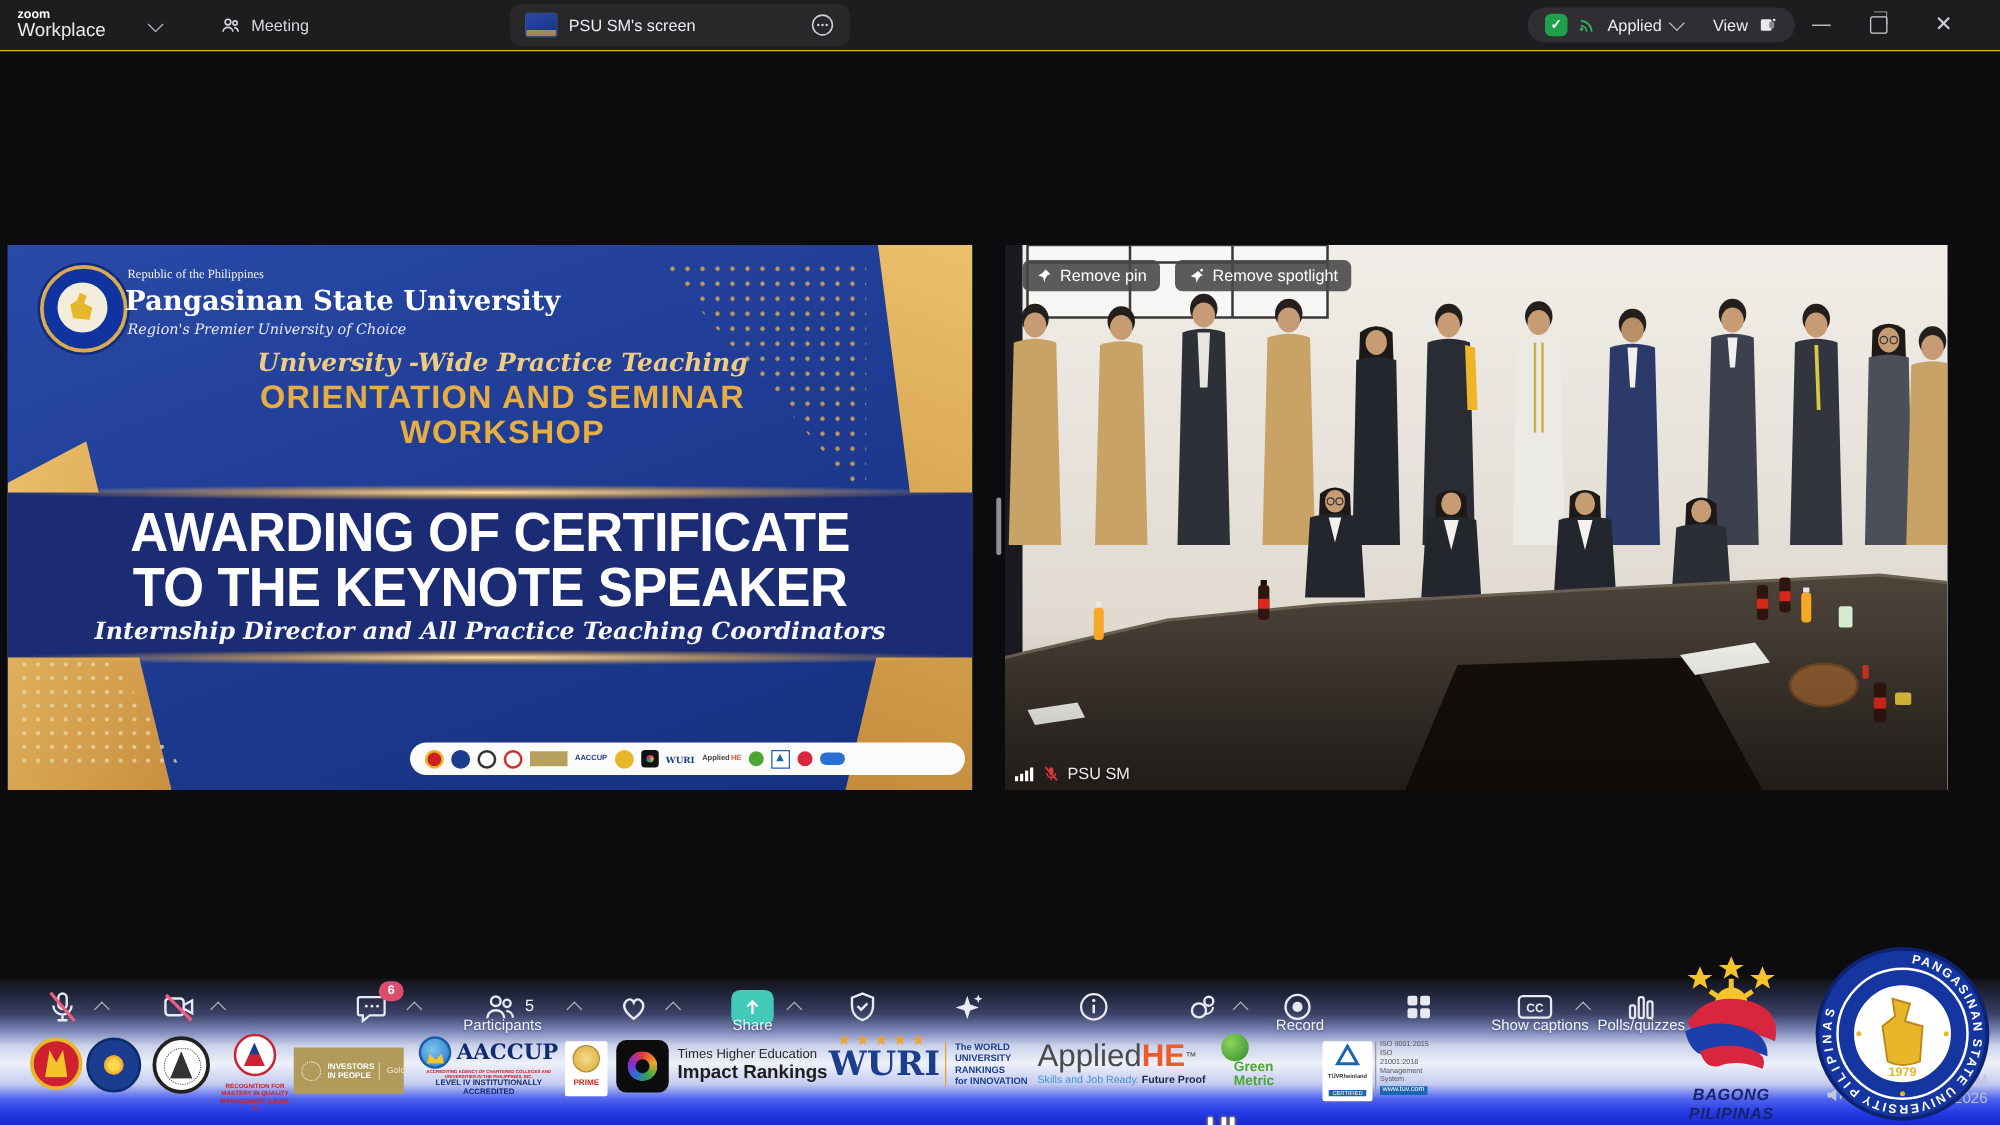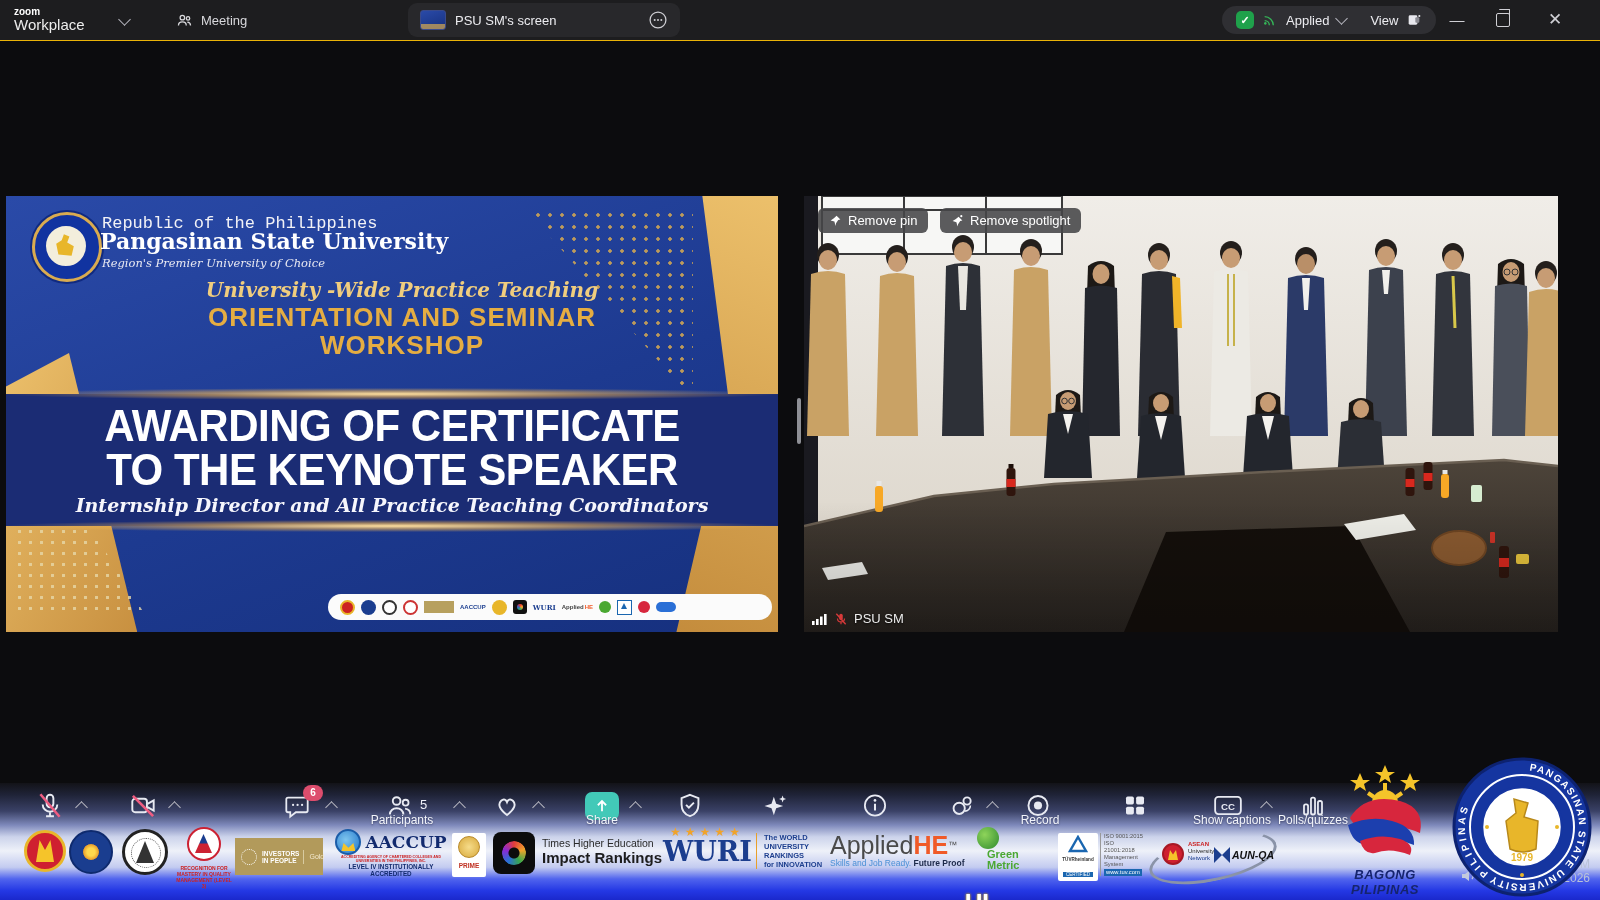--- a/index.html
+++ b/index.html
@@ -24,21 +24,21 @@
   #right-video{position:absolute;left:804px;top:155px;width:754px;height:436px;overflow:hidden;background:#ddd6cb;}
   #gal-scroll{position:absolute;left:797px;top:357px;width:4px;height:46px;border-radius:2px;background:#8f9096;}
   
   .brush-l{left:0;top:36%;width:17%;height:64%;background:linear-gradient(120deg,#ecc06b,#c89040);clip-path:polygon(0 12%,48% 0,100% 100%,0 100%);}
   .brush-r{right:0;top:0;width:14%;height:100%;background:linear-gradient(200deg,#ecc06b,#c48c3c);clip-path:polygon(30% 0,100% 0,100% 100%,6% 100%,55% 48%);}
   .dots-tr{right:11%;top:3%;width:24%;height:44%;background:radial-gradient(#d9ab50 1.5px,transparent 2px);background-size:12px 12px;clip-path:polygon(100% 0,10% 0,100% 100%);opacity:.85;}
   .dots-bl{left:1%;bottom:4%;width:17%;height:48%;background:radial-gradient(#e7d8a8 1.4px,transparent 1.9px);background-size:11px 11px;clip-path:polygon(0 0,0 100%,100% 100%);opacity:.8;}
   .seal{left:26px;top:16px;width:64px;height:64px;border-radius:50%;background:#1133a0;border:3px solid #d9ab50;box-shadow:0 0 0 2px #102a80;}
   .seal .inner{position:absolute;left:9px;top:9px;width:40px;height:40px;border-radius:50%;background:#f3eedc;border:2px solid #1133a0;}
   .seal .lion{position:absolute;left:19px;top:18px;width:22px;height:24px;background:#e8b62a;clip-path:polygon(20% 90%,10% 45%,35% 30%,45% 5%,70% 15%,60% 40%,90% 55%,80% 95%);}
-  .slide-gov{left:96px;top:18px;font-family:Liberation Mono, monospace;font-size:17px;color:#f2f2f6;}
+  .slide-gov{left:96px;top:18px;font-family:Liberation Serif, serif;font-size:10px;color:#f2f2f6;}
   .slide-univ{left:94px;top:32px;font-family:"DejaVu Serif",serif;font-weight:bold;font-size:22px;color:#ffffff;}
   .slide-motto{left:96px;top:60px;font-family:"DejaVu Serif",serif;font-style:italic;font-size:11.5px;color:#e9e9f2;}
   .slide-script{left:0;top:82px;width:792px;text-align:center;font-family:"DejaVu Serif",serif;font-style:italic;font-weight:bold;font-size:20px;color:#f0cd7e;}
   .slide-t1{left:0;top:106px;width:792px;text-align:center;font-weight:bold;font-size:26px;letter-spacing:1px;color:#e5ad42;}
   .slide-t2{left:0;top:134px;width:792px;text-align:center;font-weight:bold;font-size:26px;letter-spacing:1px;color:#e5ad42;}
   .band{left:0;top:198px;width:772px;height:132px;background:#1b2c74;}
   .glow{left:0;width:772px;height:12px;background:radial-gradient(ellipse at center,#ffdf9e 0%,rgba(255,190,80,.55) 35%,rgba(0,0,0,0) 72%);}
   .main1{left:0;top:206px;width:772px;text-align:center;font-weight:bold;font-size:42px;letter-spacing:-0.5px;color:#ffffff;transform:scaleY(1.05);}
   .main2{left:0;top:250px;width:772px;text-align:center;font-weight:bold;font-size:42px;letter-spacing:-0.5px;color:#ffffff;transform:scaleY(1.05);}
   .slide-sub{left:0;top:298px;width:772px;text-align:center;font-family:"DejaVu Serif",serif;font-style:italic;font-weight:bold;font-size:19px;color:#f6f6fc;}
@@ -551,33 +551,20 @@
       <div style="font-size:4.6px;color:#333;font-weight:bold;">TÜVRheinland</div>
       <div style="font-size:4.6px;color:#fff;background:#1a66b0;display:inline-block;padding:0 3px;">CERTIFIED</div>
     </div>
     <div class="logo" style="left:1100px;top:50px;width:46px;font-size:5.8px;color:#555;line-height:7px;">
       <div style="border-left:1px solid #999;padding-left:3px;">
         <div>ISO 9001:2015</div><div>ISO 21001:2018</div>
         <div>Management</div><div>System</div>
         <div style="color:#fff;background:#1a66b0;display:inline-block;padding:0 2px;margin-top:1px;">www.tuv.com</div>
       </div>
     </div>
-    <div class="logo" style="left:1148px;top:48px;width:126px;height:48px;">
-      <span class="ab" style="left:0;top:4px;width:124px;height:40px;border:3px solid #8a93a8;border-radius:50%;border-top-color:transparent;transform:rotate(-12deg);"></span>
-      <span class="ab circ" style="left:14px;top:12px;width:22px;height:22px;background:#cf2030;border:2px solid #a81824;box-sizing:border-box;">
-        <span class="ab" style="left:4px;top:5px;width:10px;height:10px;background:#f5c42a;clip-path:polygon(0 100%,20% 0,50% 45%,80% 0,100% 100%);"></span>
-      </span>
-      <span class="ab" style="left:40px;top:10px;font-size:6px;line-height:7px;">
-        <span style="color:#cc2222;font-weight:bold;">ASEAN</span><br>
-        <span style="color:#222;">University</span><br>
-        <span style="color:#1c3e8e;">Network</span>
-      </span>
-      <span class="ab" style="left:66px;top:16px;width:16px;height:16px;background:#1c3e8e;clip-path:polygon(0 0,100% 100%,100% 0,0 100%);"></span>
-      <span class="ab" style="left:84px;top:18px;font-size:10.5px;font-weight:bold;font-style:italic;color:#111;">AUN-QA</span>
-    </div>
     <div class="logo" style="left:1320px;top:-20px;width:130px;text-align:center;z-index:4;">
       <svg width="110" height="100" viewBox="0 0 110 100">
         <g fill="#f5c42a">
           <path d="M30 10 L33 17 L40 17 L34 21 L36 28 L30 24 L24 28 L26 21 L20 17 L27 17 Z"></path>
           <path d="M55 2 L58 9 L65 9 L59 13 L61 20 L55 16 L49 20 L51 13 L45 9 L52 9 Z"></path>
           <path d="M80 10 L83 17 L90 17 L84 21 L86 28 L80 24 L74 28 L76 21 L70 17 L77 17 Z"></path>
           <circle cx="55" cy="40" r="13"></circle>
           <g stroke="#f5c42a" stroke-width="4">
               <line x1="55" y1="20" x2="55" y2="28"></line>
               <line x1="38" y1="30" x2="44" y2="34"></line>

